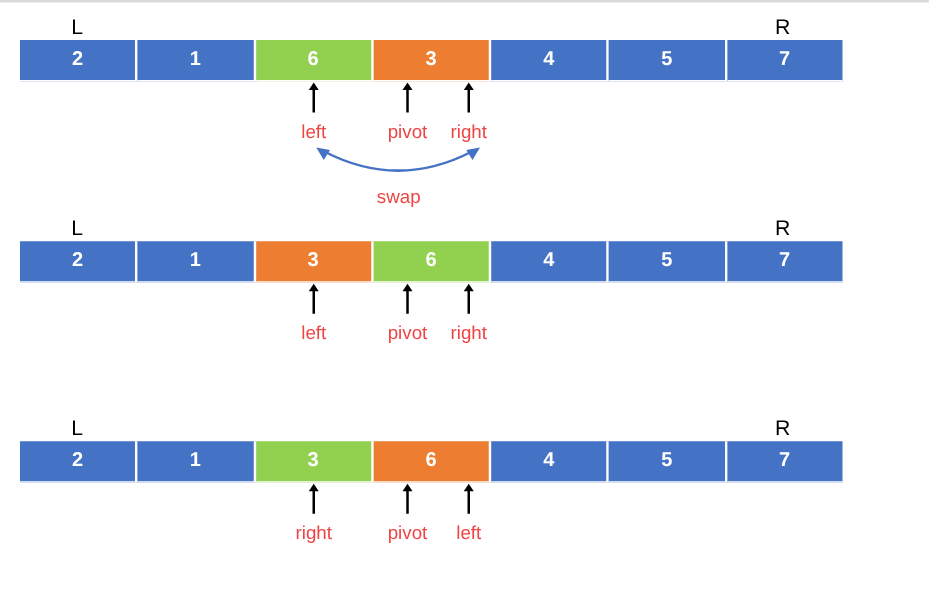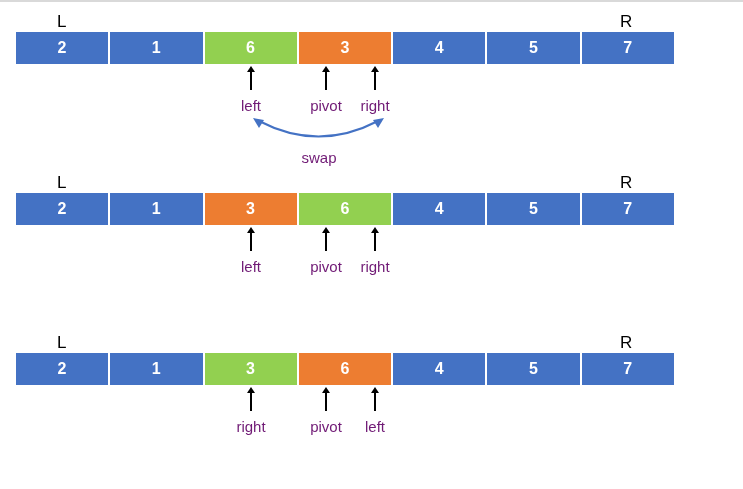--- a/index.html
+++ b/index.html
@@ -76,32 +76,32 @@
     left: -3px;
     top: -5px;
     width: 0; height: 0;
     border-left: 4px solid transparent;
     border-right: 4px solid transparent;
     border-bottom: 6px solid #000000;
   }
   .ptr-label {
     position: absolute;
     font-size: 15px;
-    color: #701a75;
+    color: #ef4444;
     line-height: 1;
     white-space: nowrap;
     transform: translateX(-50%);
   }
   .swap-group {
     position: absolute;
   }
   .swap-label {
     position: absolute;
     font-size: 15px;
-    color: #701a75;
+    color: #ef4444;
     line-height: 1;
     white-space: nowrap;
     transform: translateX(-50%);
   }
 </style>
 </head>
 <body>
 
 <div id="stage">
   <div class="top-rule"></div>

